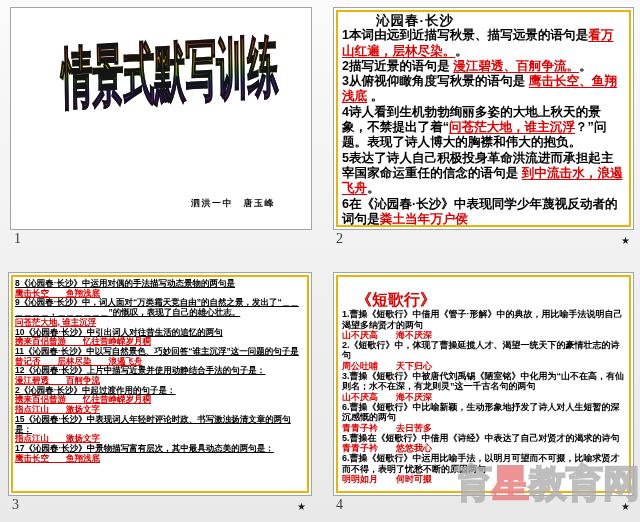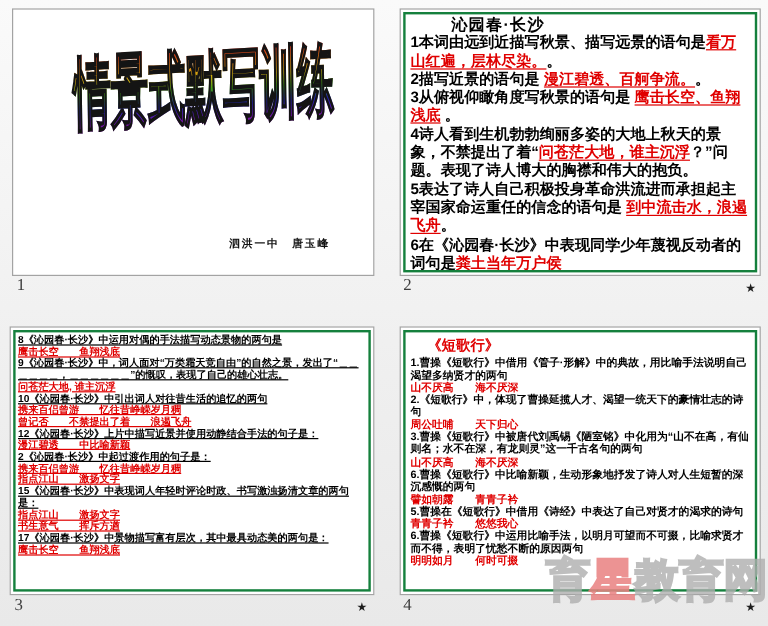--- a/index.html
+++ b/index.html
@@ -26,37 +26,37 @@
     background:linear-gradient(180deg,#c62222 0%,#e07a10 20%,#cfae10 36%,#3f9c14 52%,#2222bd 72%,#7a14a8 92%);
     -webkit-background-clip:text;background-clip:text;color:transparent;
     -webkit-text-stroke:1.5px #141414;
   }
   .byline{
     position:absolute;left:180px;top:189px;font-size:9px;font-weight:bold;
     color:#101010;letter-spacing:1.5px;white-space:nowrap;
   }
 
   
-  .box{position:absolute;inset:2px;border:2px solid #15803d;box-sizing:border-box;overflow:hidden;}
+  .box{position:absolute;inset:2px;border:2px solid #eab308;box-sizing:border-box;overflow:hidden;}
 
   
   .s2{padding:1px 3px 0 4px;font-weight:bold;font-size:12.6px;line-height:15.3px;color:#000;}
   .s2-title{margin-left:34px;font-size:13.5px;letter-spacing:1px;}
   .s2 p{margin:0;}
   .ans{color:#e00000;}
   .u{text-decoration:underline;text-underline-offset:2px;}
 
   
   .s3{padding:2px 2px 0 2px;font-weight:bold;font-size:8.5px;line-height:9.7px;color:#000;}
   .s3 div{margin:0;text-decoration:underline;}
   .a3{color:#e00000;}
 
   
   .s4{padding:2px 3px 0 4px;font-weight:bold;font-size:9px;line-height:10.3px;color:#000;}
-  .s4-title{color:#e00000;margin:4px 0 4px 14px;font-size:12px;}
+  .s4-title{color:#e00000;margin:16px 0 4px 14px;font-size:16px;}
   .a4{color:#e00000;}
 
   .num{position:absolute;font-family:"Liberation Serif",serif;font-size:14px;color:#3c3c3c;}
   #num1{left:14px;top:231px;} #num2{left:336px;top:231px;}
   #num3{left:12px;top:497px;} #num4{left:336px;top:497px;}
   .anim-star{position:absolute;font-size:10px;color:#1d1d1d;line-height:10px;}
   #star2{left:621px;top:236px;} #star3{left:297px;top:502px;} #star4{left:621px;top:502px;}
 
   
   .wm-brand{
@@ -95,45 +95,45 @@
   </section>
 
   <section class="slide" id="slide3">
     <div class="box s3">
       <div>8《沁园春·长沙》中运用对偶的手法描写动态景物的两句是</div>
       <div class="a3">鹰击长空　　鱼翔浅底</div>
       <div>9《沁园春·长沙》中，词人面对“万类霜天竞自由”的自然之景，发出了“＿＿＿＿＿＿，＿＿＿＿＿＿”的慨叹，表现了自己的雄心壮志。</div>
       <div class="a3">问苍茫大地, 谁主沉浮</div>
       <div>10《沁园春·长沙》中引出词人对往昔生活的追忆的两句</div>
       <div class="a3">携来百侣曾游　　忆往昔峥嵘岁月稠</div>
-      <div class="a3">曾记否　　不禁提出了着　　浪遏飞舟</div>
+      <div>11《沁园春·长沙》中以写自然景色、巧妙回答“谁主沉浮”这一问题的句子是</div>
+      <div class="a3">曾记否　　层林尽染　　浪遏飞舟</div>
       <div>12《沁园春·长沙》上片中描写近景并使用动静结合手法的句子是：</div>
-      <div class="a3">漫江碧透　　中比喻新颖</div>
+      <div class="a3">漫江碧透　　百舸争流</div>
       <div>2《沁园春·长沙》中起过渡作用的句子是：</div>
       <div class="a3">携来百侣曾游　　忆往昔峥嵘岁月稠</div>
       <div class="a3">指点江山　　激扬文字</div>
       <div>15《沁园春·长沙》中表现词人年轻时评论时政、书写激浊扬清文章的两句是：</div>
       <div class="a3">指点江山　　激扬文字</div>
-      <div class="a3">书生意气　　挥斥方遒</div>
       <div>17《沁园春·长沙》中景物描写富有层次，其中最具动态美的两句是：</div>
       <div class="a3">鹰击长空　　鱼翔浅底</div>
     </div>
   </section>
 
   <section class="slide" id="slide4">
     <div class="box s4">
       <div class="s4-title">《短歌行》</div>
       <div>1.曹操《短歌行》中借用《管子·形解》中的典故，用比喻手法说明自己渴望多纳贤才的两句</div>
       <div class="a4">山不厌高　　海不厌深</div>
       <div>2.《短歌行》中，体现了曹操延揽人才、渴望一统天下的豪情壮志的诗句</div>
       <div class="a4">周公吐哺　　天下归心</div>
       <div>3.曹操《短歌行》中被唐代刘禹锡《陋室铭》中化用为“山不在高，有仙则名；水不在深，有龙则灵”这一千古名句的两句</div>
       <div class="a4">山不厌高　　海不厌深</div>
       <div>6.曹操《短歌行》中比喻新颖，生动形象地抒发了诗人对人生短暂的深沉感慨的两句</div>
-      <div class="a4">譬如朝露　　青青子衿</div>
+      <div class="a4">青青子衿　　去日苦多</div>
       <div>5.曹操在《短歌行》中借用《诗经》中表达了自己对贤才的渴求的诗句</div>
       <div class="a4">青青子衿　　悠悠我心</div>
       <div>6.曹操《短歌行》中运用比喻手法，以明月可望而不可掇，比喻求贤才而不得，表明了忧愁不断的原因两句</div>
       <div class="a4">明明如月　　何时可掇</div>
     </div>
   </section>
 
   <div class="num" id="num1">1</div>
   <div class="num" id="num2">2</div>
   <div class="num" id="num3">3</div>

